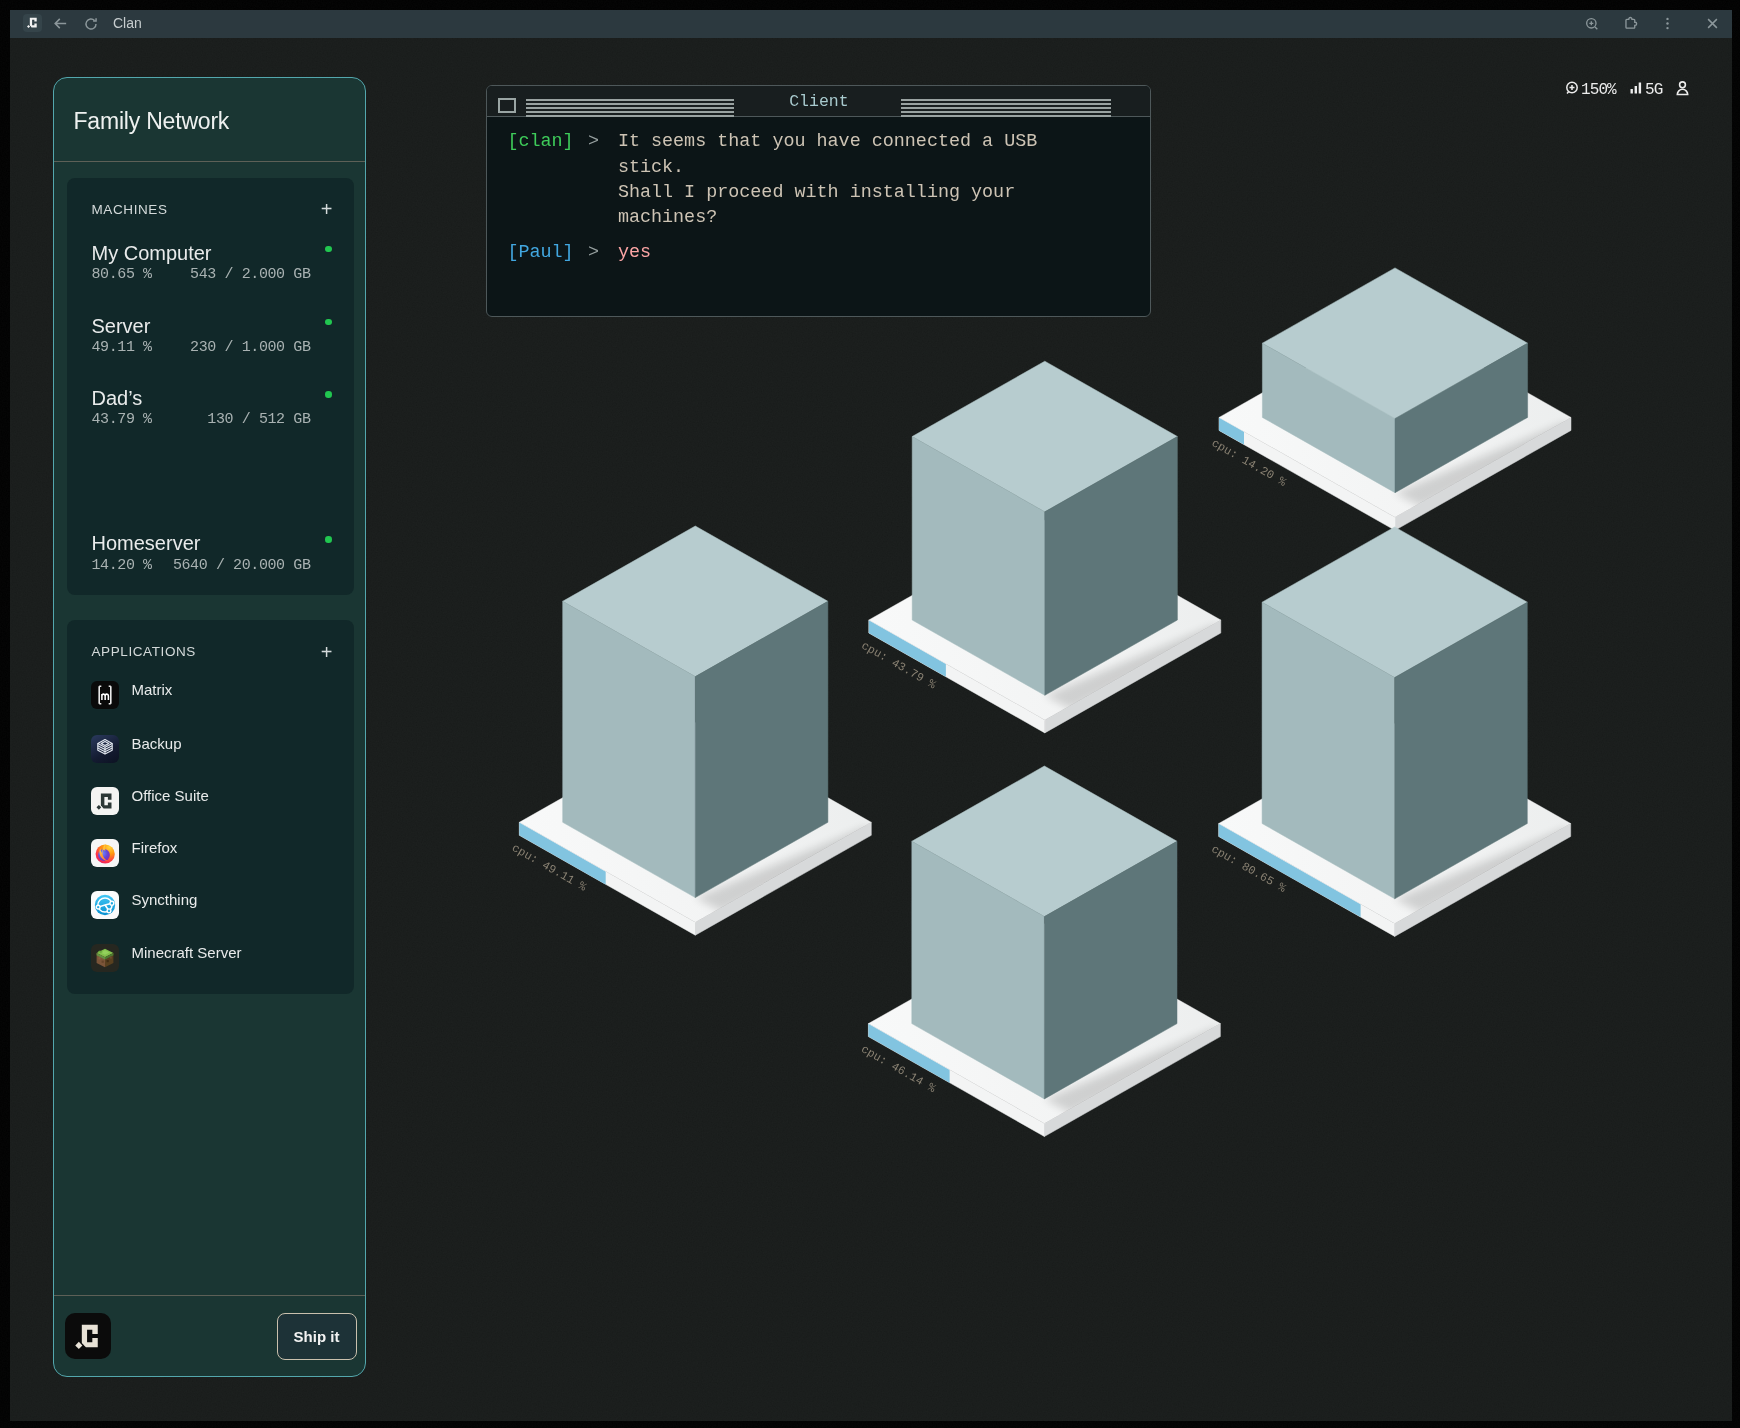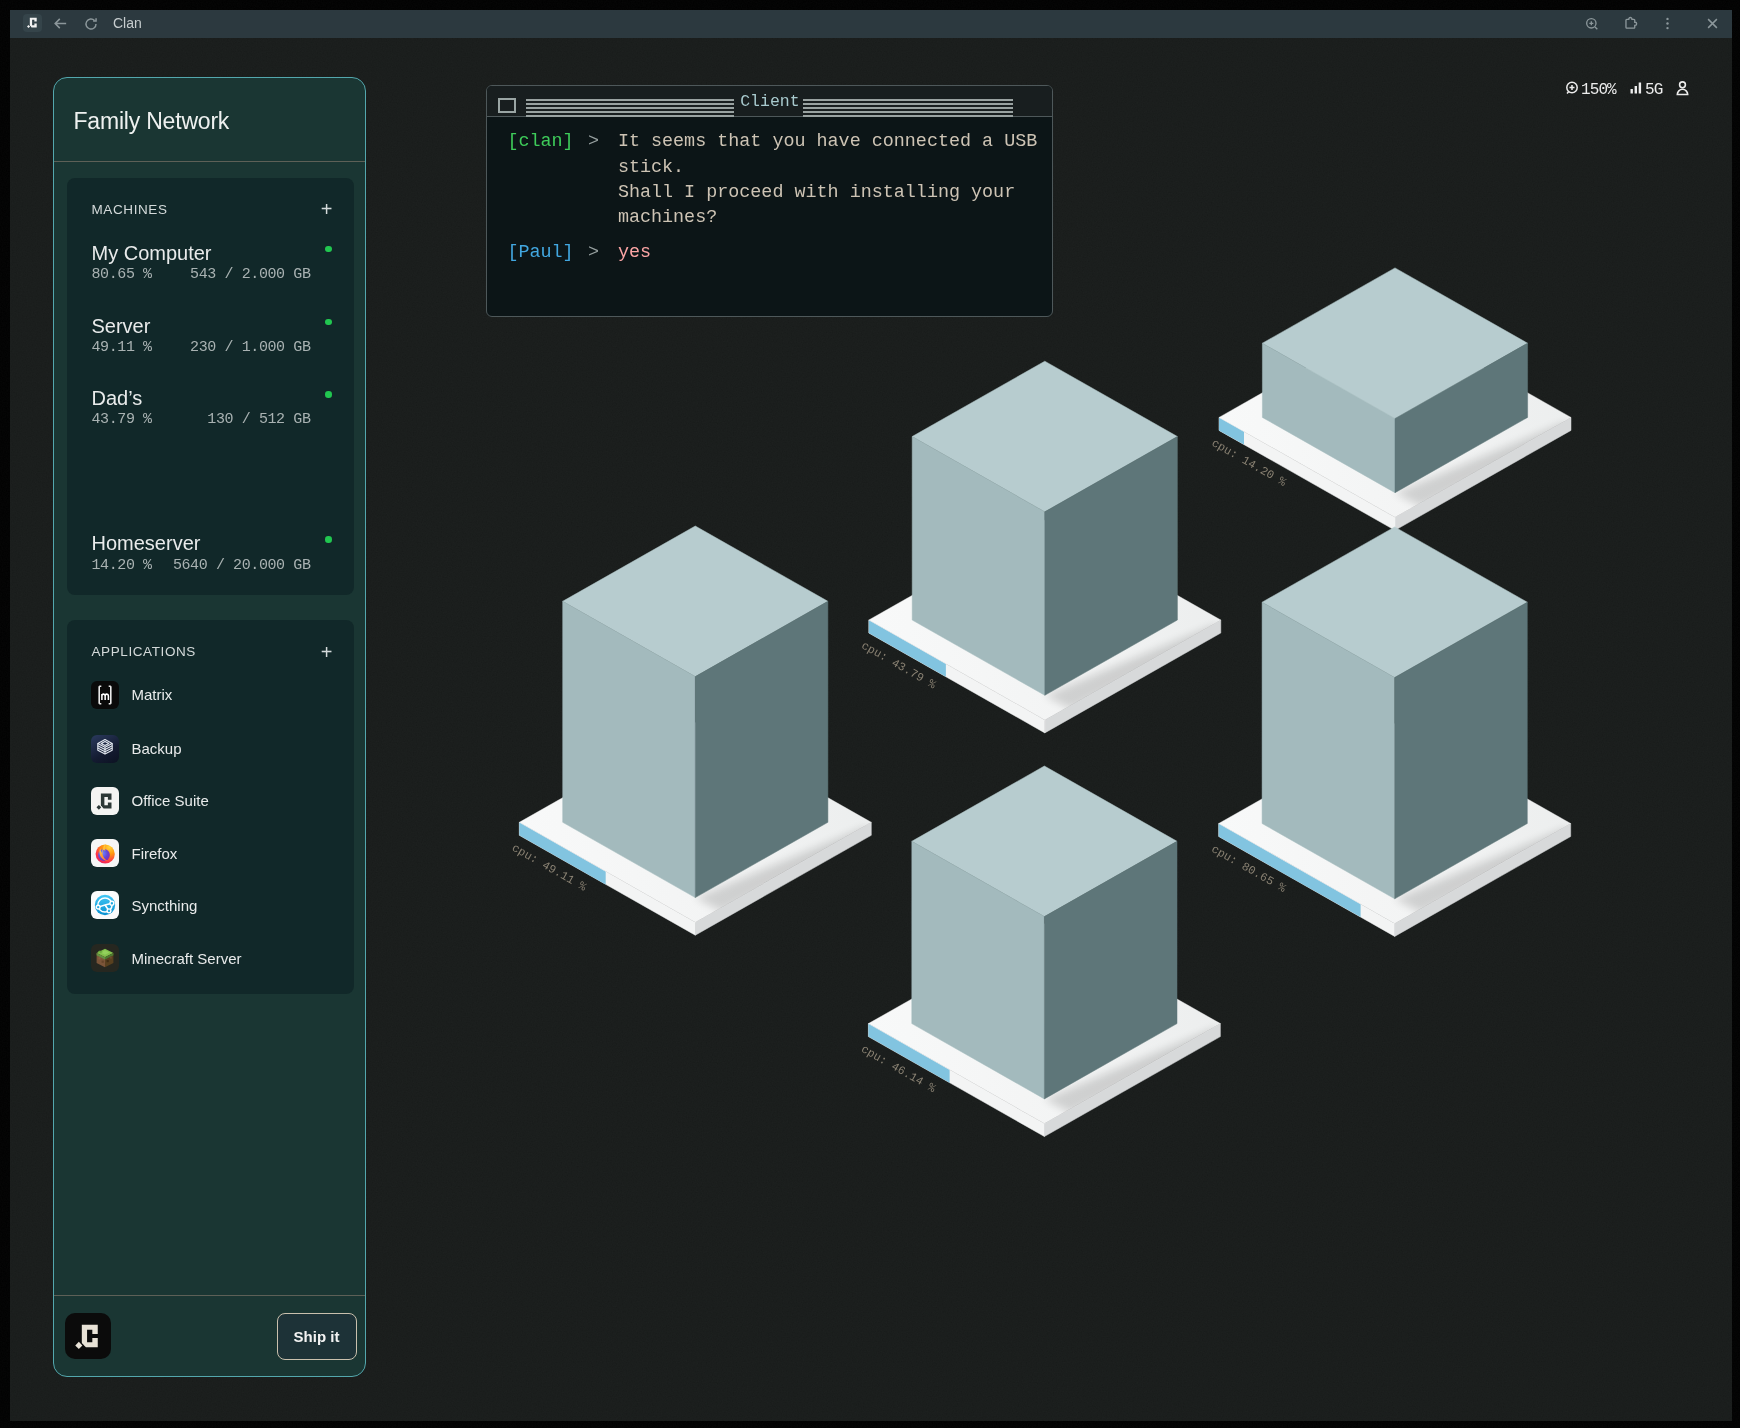--- a/index.html
+++ b/index.html
@@ -22,32 +22,32 @@
 .pdiv { position:absolute; left:0; width:100%; height:0; border-top:1px solid #5d6057; }
 .box { position:absolute; left:13px; width:287px; background:#112829; border-radius:8px; }
 .boxhead { position:absolute; left:25px; top:24px; right:19px; display:flex; justify-content:space-between; align-items:center; }
 .boxlabel { font-size:13.5px; letter-spacing:0.6px; color:#d4dada; }
 .plus { color:#d4dada; font-size:20px; font-weight:300; line-height:14px; margin-right:2px; }
 .mrow { position:absolute; left:25px; right:14px; height:46px; }
 .mname { font-size:20px; color:#e9ebeb; }
 .mdot { position:absolute; right:8px; top:4px; width:6.5px; height:6.5px; border-radius:50%; background:#21c750; }
 .mstats { position:absolute; left:0; top:24.4px; line-height:17px; width:219px; display:flex; justify-content:space-between;
   font-family:"Liberation Mono", monospace; font-size:15px; letter-spacing:-0.4px; color:#a9b2b2; }
-.arow { position:absolute; left:24px; right:14px; height:28px; display:flex; align-items:center; gap:13px; }
+.arow { position:absolute; left:24px; right:14px; height:28px; display:flex; align-items:flex-start; gap:13px; }
 .aicon { width:28px; height:28px; border-radius:6px; display:inline-flex; align-items:center;
   justify-content:center; overflow:hidden; flex:0 0 28px; }
 .alabel { font-size:15px; color:#e9ebeb; }
 .footer-logo { position:absolute; left:11px; bottom:16.5px; width:46px; height:46.5px; border-radius:10px;
   background:#0b0b0b; display:flex; align-items:center; justify-content:center; }
 .shipit { position:absolute; right:8px; bottom:15.5px; width:80px; height:47.5px; border-radius:8px;
   background:#1d3237; border:1px solid #c9c0ad; color:#f2f2f2; font-size:15px; font-weight:bold;
   display:flex; align-items:center; justify-content:center; }
 
 
-.term { position:absolute; left:486.4px; top:85.3px; width:567px; height:231.7px;
+.term { position:absolute; left:486.4px; top:85.3px; width:665px; height:231.7px;
   background:#0c1517; border:1.5px solid #4e585a; border-radius:6px; }
 .term-head { position:absolute; left:0; top:0; right:0; height:30.5px; background:#181e1f;
   border-bottom:1.5px solid #4e585a; border-radius:5px 5px 0 0; }
 .term-check { position:absolute; left:11px; top:12px; width:17.4px; height:14.7px; border:2px solid #9aa5a4; }
 .stripes { position:absolute; top:13px; height:15px; }
 .stripes div { height:1.5px; background:#99a2a1; margin-bottom:2.55px; }
 .term-title { position:absolute; left:0; right:0; top:0; height:30.5px; line-height:31px; text-align:center;
   font-family:"Liberation Mono", monospace; font-size:16.5px; color:#a8cace; }
 .tline { position:absolute; font-family:"Liberation Mono", monospace; font-size:18.4px; line-height:25.3px; white-space:pre; }
 .tname { position:absolute; font-family:"Liberation Mono", monospace; font-size:18.4px; line-height:25.3px; }

